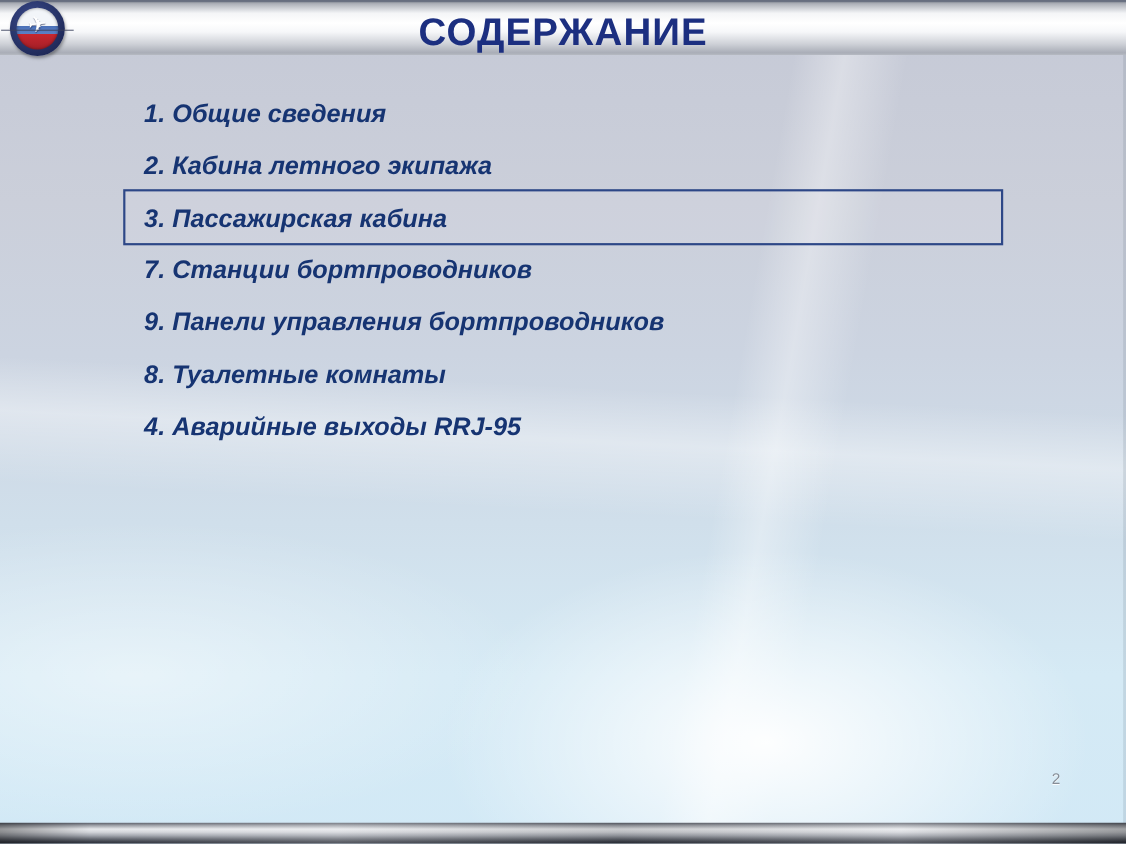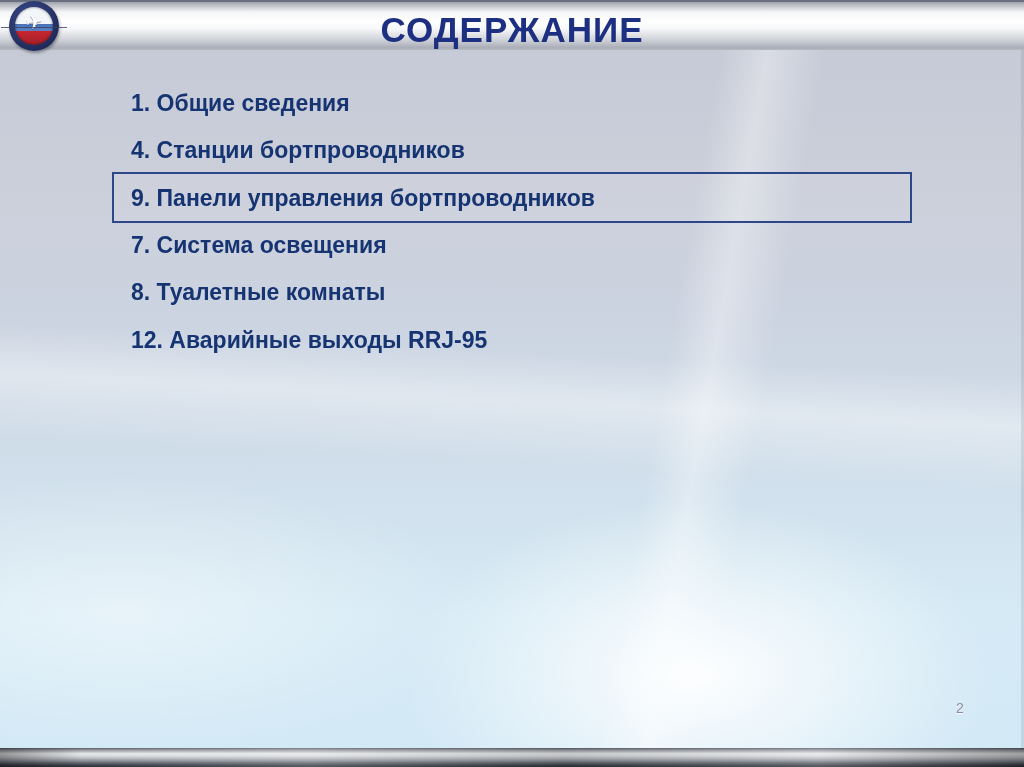--- a/index.html
+++ b/index.html
@@ -45,21 +45,21 @@
   .logo-plane{
     position:absolute;left:0;top:4px;width:38px;height:22px;
     display:flex;align-items:center;justify-content:center;
     font-size:20px;color:#ffffff;text-shadow:0 1px 1px rgba(20,30,70,.6);
     transform:rotate(-8deg);
   }
   .logo-wingline{position:absolute;left:-8px;top:26px;width:66px;height:1px;background:#39415c;opacity:.8;}
   
   .toc{
     position:absolute;left:110px;top:80px;width:806px;
-    list-style:none;margin:0;padding:0;
+    list-style:none;margin:0;padding:0;font-style:italic;
   }
   .toc li{
     height:47.3px;display:flex;align-items:center;
     padding-left:21px;
     font-size:23px;font-weight:bold;color:#163472;
     white-space:nowrap;
   }
   .highlight-box{
     position:absolute;left:112px;top:172px;width:800px;height:51px;
     border:2px solid #2d4787;box-sizing:border-box;
@@ -95,22 +95,23 @@
   <div class="logo-inner">
     <div class="logo-plane">✈</div>
   </div>
   <div class="logo-wingline"></div>
 </div>
 
 <div class="highlight-box"></div>
 
 <ul class="toc">
   <li>1. Общие сведения</li>
-  <li>4. Станции бортпроводников</li>
+  <li>2. Кабина летного экипажа</li>
+  <li>3. Пассажирская кабина</li>
+  <li>7. Станции бортпроводников</li>
   <li>9. Панели управления бортпроводников</li>
-  <li>7. Система освещения</li>
   <li>8. Туалетные комнаты</li>
-  <li>12. Аварийные выходы RRJ-95</li>
+  <li>4. Аварийные выходы RRJ-95</li>
 </ul>
 
 <div class="page-number">2</div>
 
 <div class="bottom-bar"></div>
 
 </body></html>

